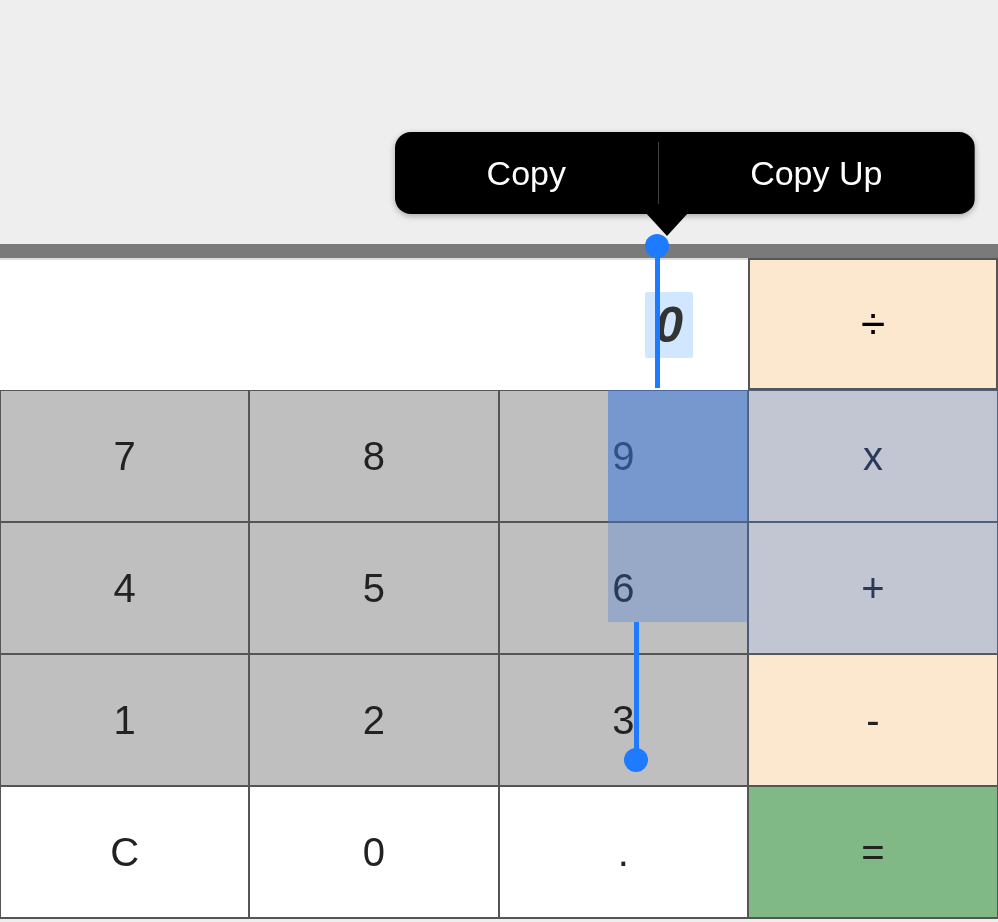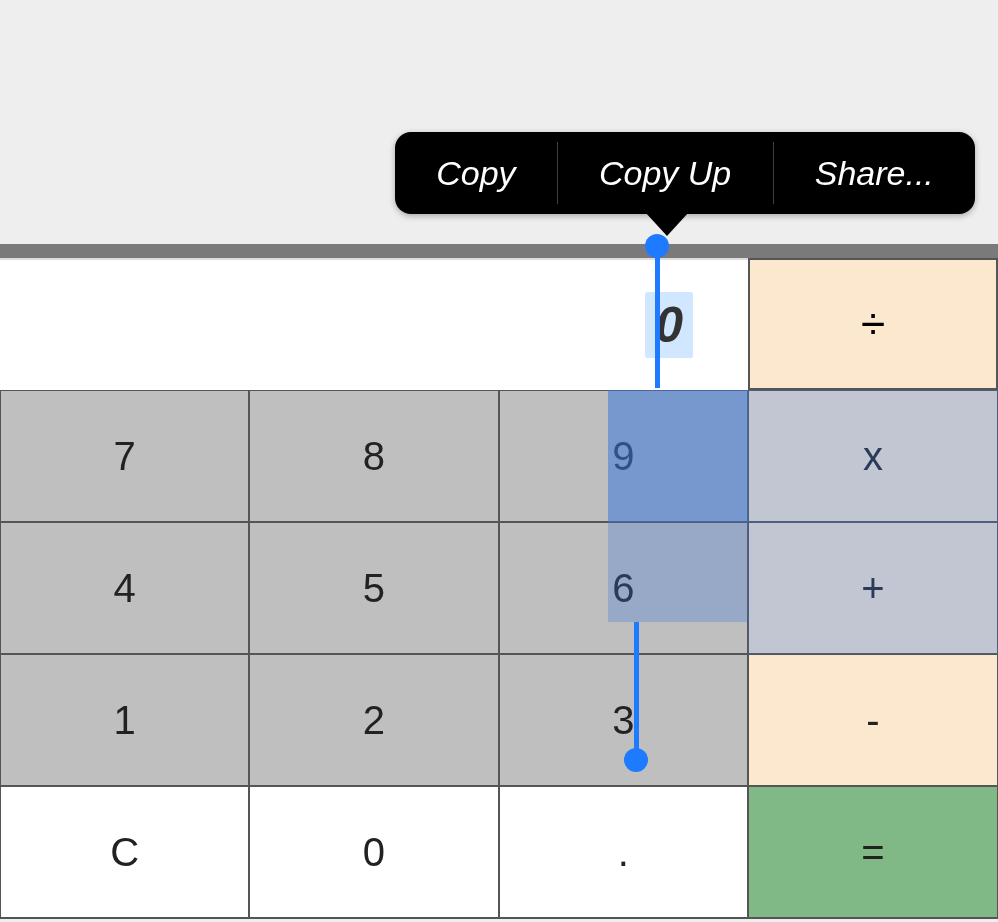--- a/index.html
+++ b/index.html
@@ -19,21 +19,20 @@
     left: 395px;
     width: 580px;
     height: 82px;
     background: #000;
     border-radius: 16px;
     display: flex;
     align-items: stretch;
     color: #fff;
     font-size: 34px;
     box-shadow: 0 2px 6px rgba(0,0,0,.3);
-    font-style: italic;
   }
   #popover .item {
     flex: 1 1 auto;
     display: flex;
     align-items: center;
     justify-content: center;
     padding: 0 26px;
     white-space: nowrap;
   }
   #popover .sep {
@@ -151,21 +150,20 @@
   }
 </style>
 </head>
 <body>
 
 <div id="popover">
   <div class="item">Copy</div>
   <div class="sep"></div>
   <div class="item">Copy Up</div>
   <div class="sep"></div>
-  <div class="item">Share...</div>
   <div class="tail"></div>
 </div>
 
 <div class="topbar"></div>
 
 <div id="calc">
 
   <div class="display-row">
     <div class="display-cell">
       <span class="display-value">0</span>

